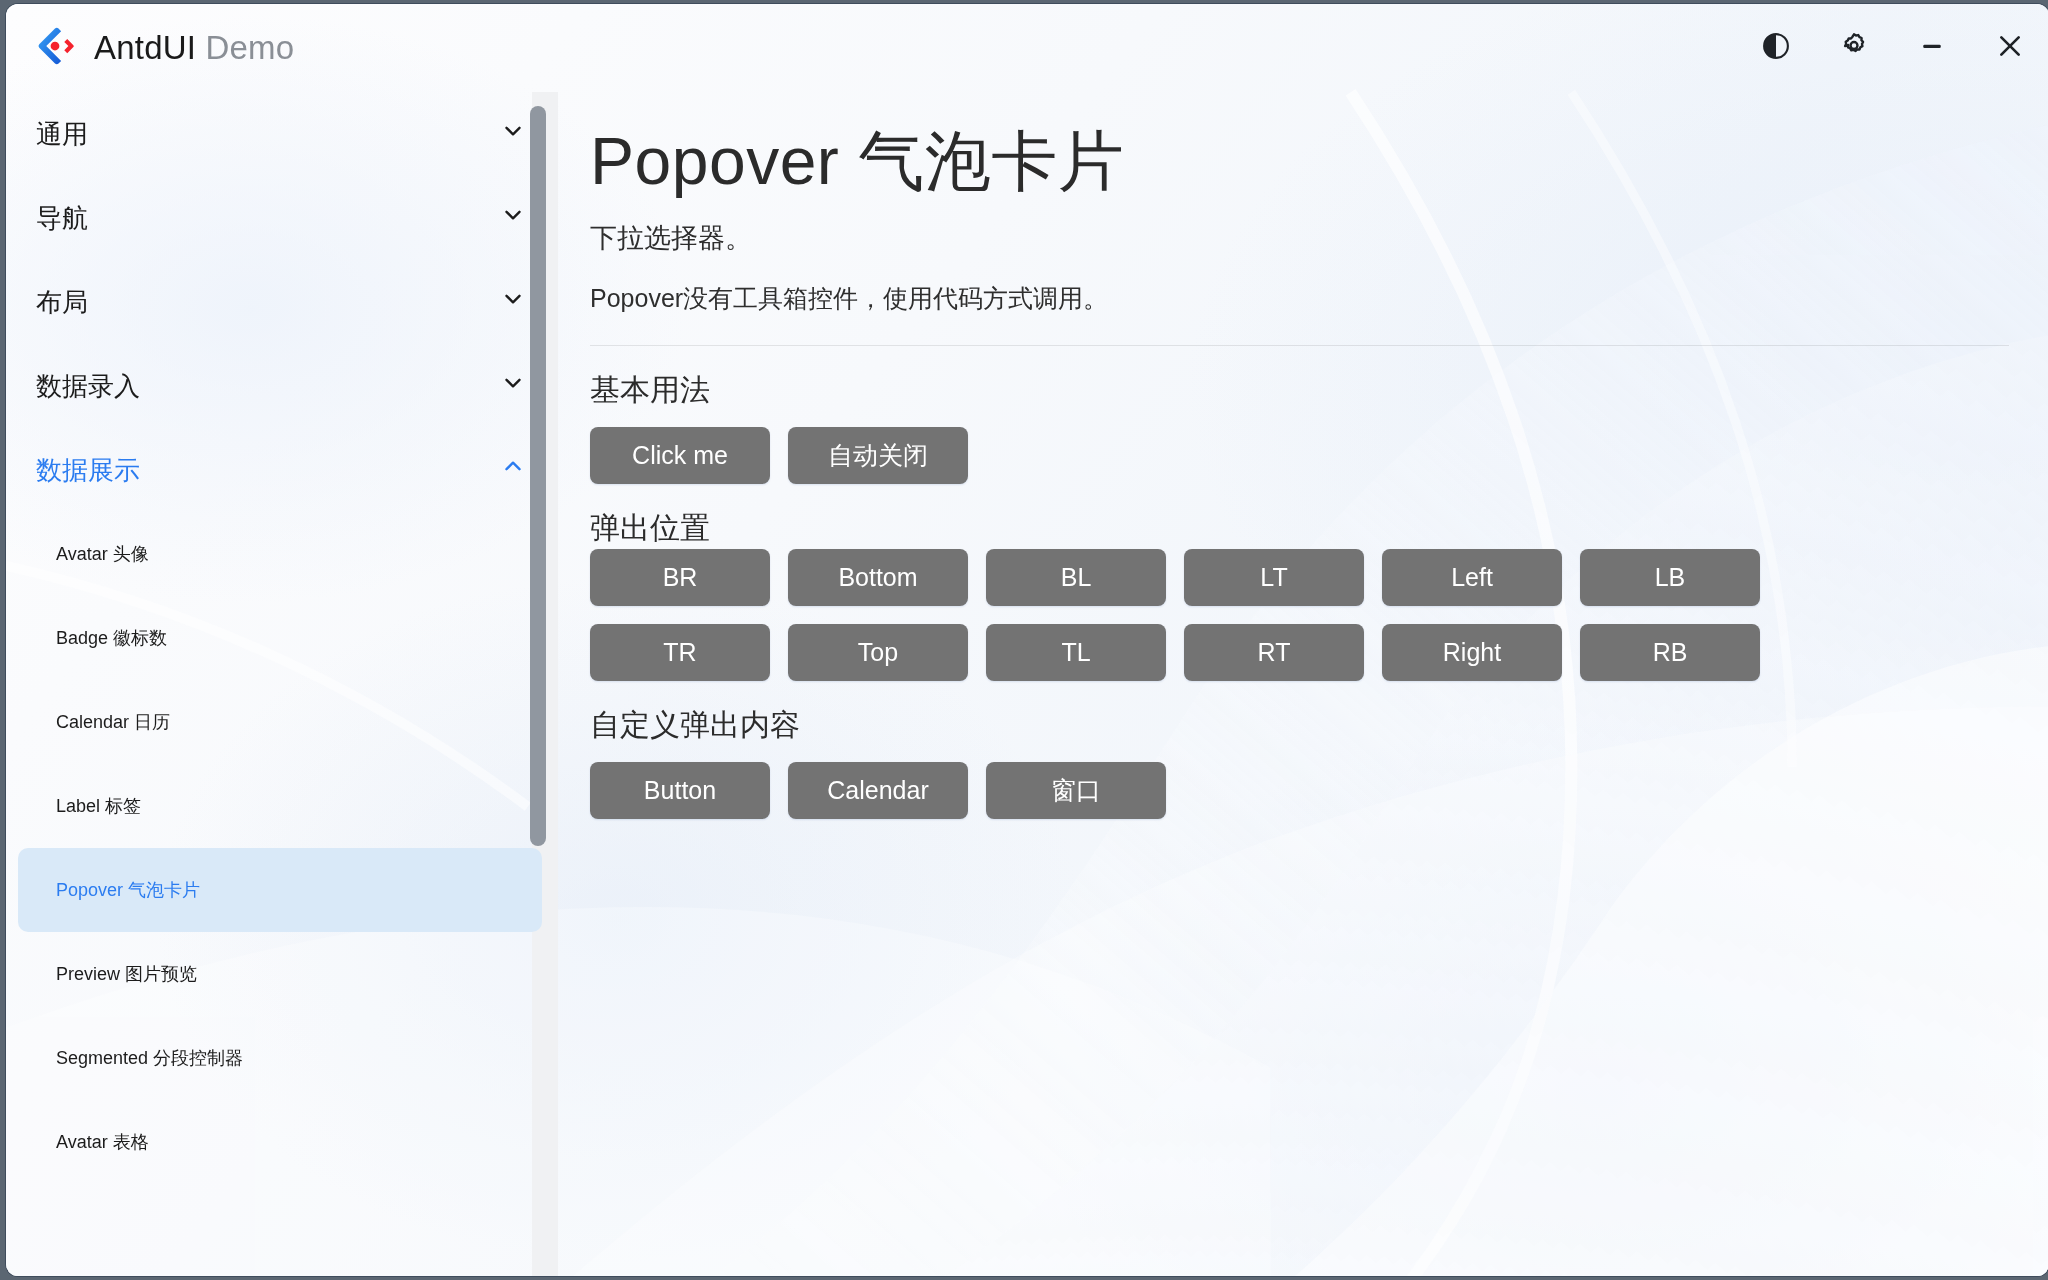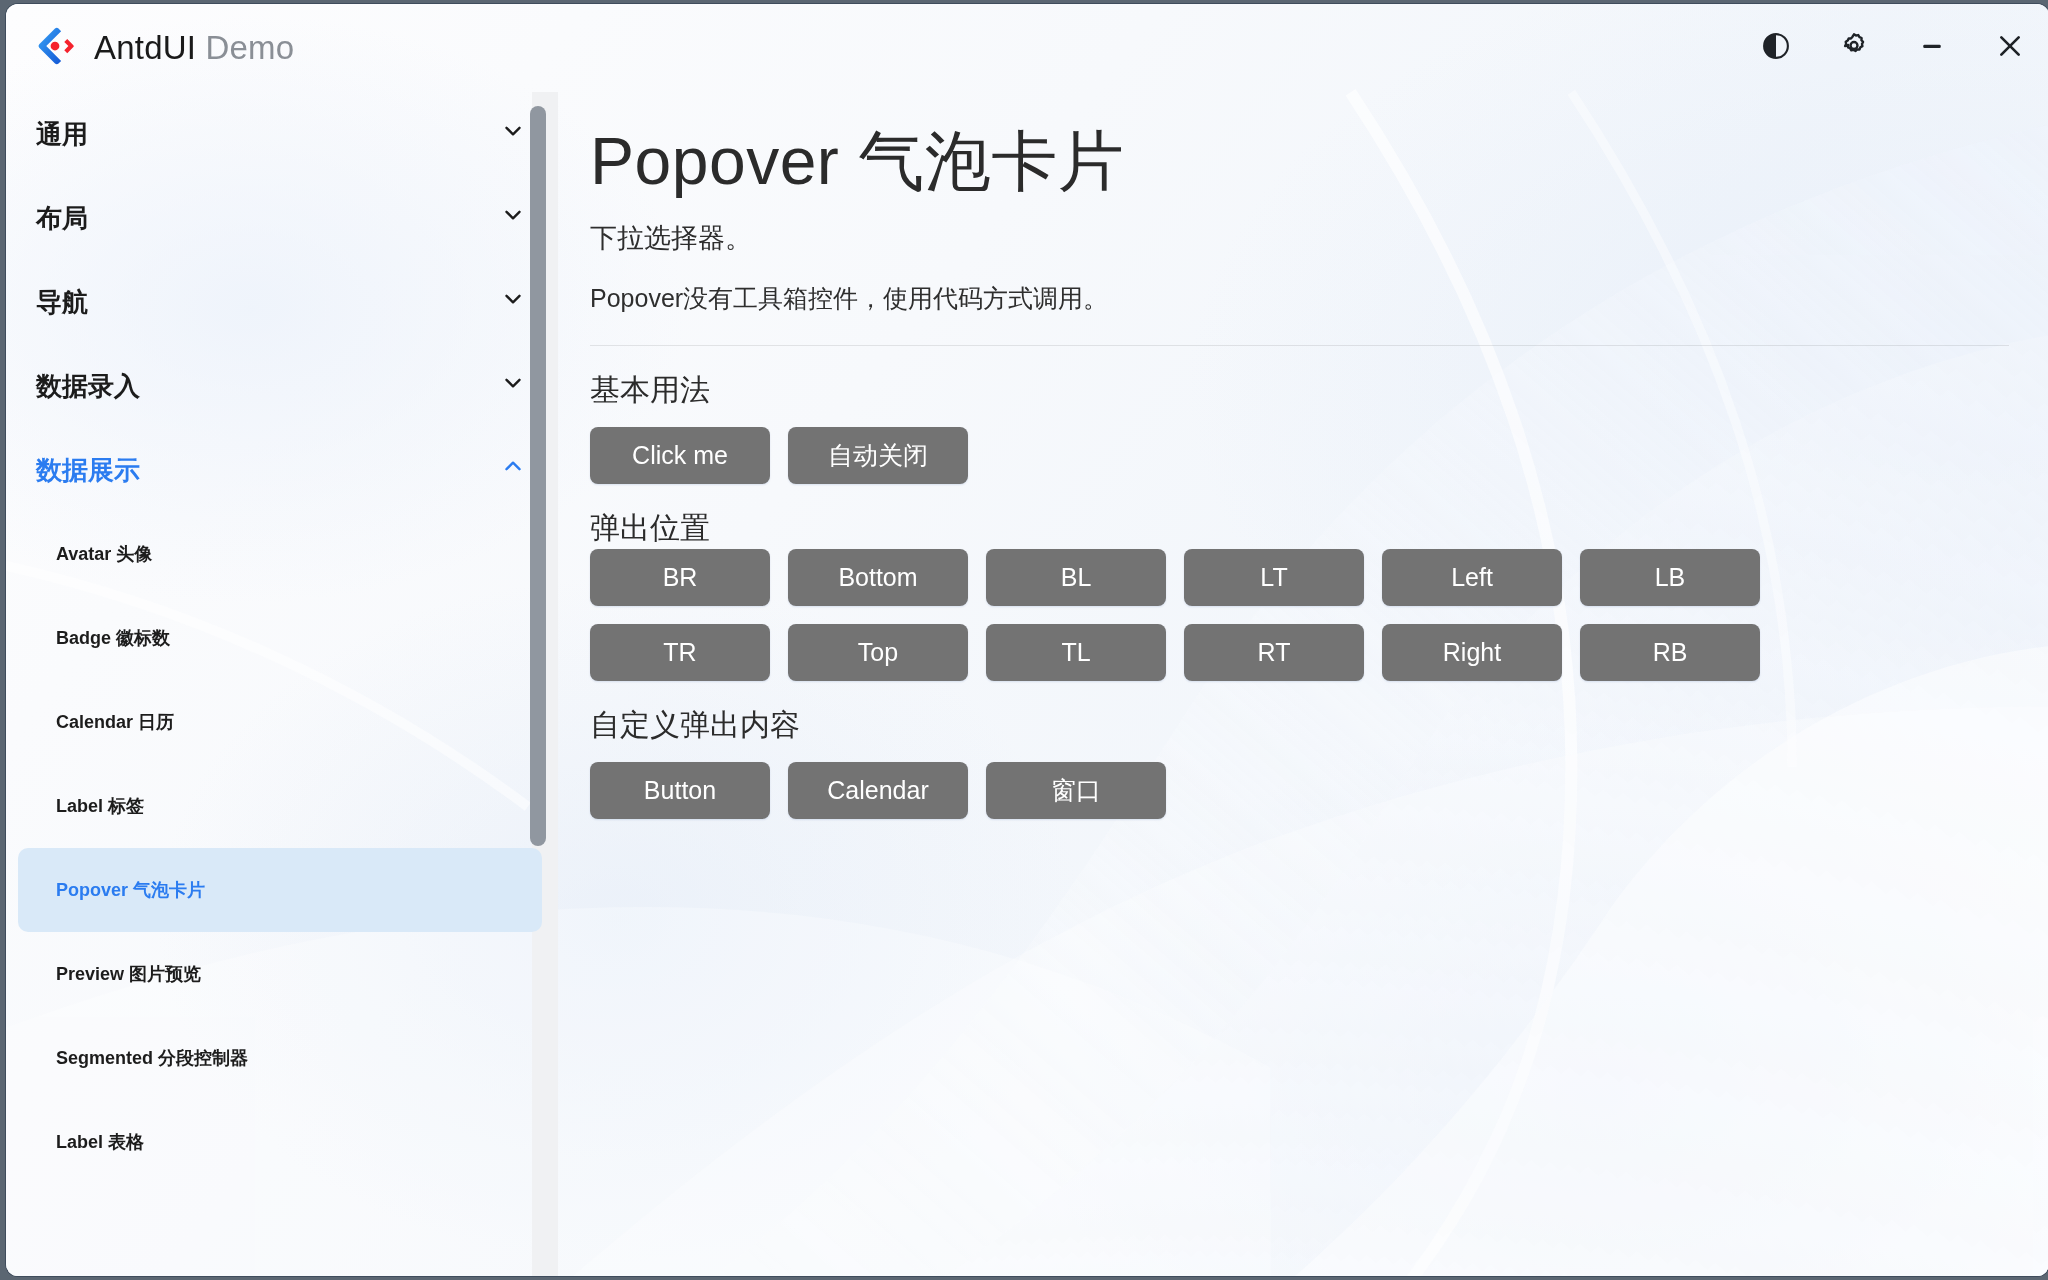--- a/index.html
+++ b/index.html
@@ -54,21 +54,21 @@
     display: flex; align-items: center; justify-content: center;
     cursor: default;
   }
 
   
   #sidebar {
     position: absolute; left: 0; top: 88px;
     width: 560px; bottom: 0;
     z-index: 5;
   }
-  #side-scroll { position: absolute; inset: 0; overflow: hidden; font-weight: bold; }
+  #side-scroll { position: absolute; inset: 0; overflow: hidden; }
 
   .grp {
     position: relative;
     height: 84px;
     display: flex; align-items: center;
     padding: 0 46px 0 30px;
     font-size: 26px; color: #1c1c1c;
   }
   .grp.active { color: #2b7cf0; }
   .grp .chev { position: absolute; right: 40px; top: 50%; transform: translateY(-50%); }
@@ -234,30 +234,30 @@
       <div class="grp">
         <span>通用</span>
         <span class="chev">
           <svg width="26" height="26" viewBox="0 0 24 24" fill="none" stroke="#1c1c1c" stroke-width="2.2" stroke-linecap="round" stroke-linejoin="round">
               <polyline points="6,9.5 12,15.5 18,9.5"></polyline>
             </svg>
         </span>
       </div>
 
       <div class="grp">
-        <span>布局</span>
+        <span>导航</span>
         <span class="chev">
           <svg width="26" height="26" viewBox="0 0 24 24" fill="none" stroke="#1c1c1c" stroke-width="2.2" stroke-linecap="round" stroke-linejoin="round">
               <polyline points="6,9.5 12,15.5 18,9.5"></polyline>
             </svg>
         </span>
       </div>
 
       <div class="grp">
-        <span>导航</span>
+        <span>布局</span>
         <span class="chev">
           <svg width="26" height="26" viewBox="0 0 24 24" fill="none" stroke="#1c1c1c" stroke-width="2.2" stroke-linecap="round" stroke-linejoin="round">
               <polyline points="6,9.5 12,15.5 18,9.5"></polyline>
             </svg>
         </span>
       </div>
 
       <div class="grp">
         <span>数据录入</span>
         <span class="chev">
@@ -291,21 +291,21 @@
       <div class="item selected">
         <span>Popover 气泡卡片</span>
       </div>
       <div class="item">
         <span>Preview 图片预览</span>
       </div>
       <div class="item">
         <span>Segmented 分段控制器</span>
       </div>
       <div class="item">
-        <span>Label 表格</span>
+        <span>Avatar 表格</span>
       </div>
 
     </div>
   </div>
 
   <div id="content">
 
     <div id="page-title">Popover 气泡卡片</div>
     <div id="page-desc">下拉选择器。</div>
     <div id="page-note">Popover没有工具箱控件，使用代码方式调用。</div>

